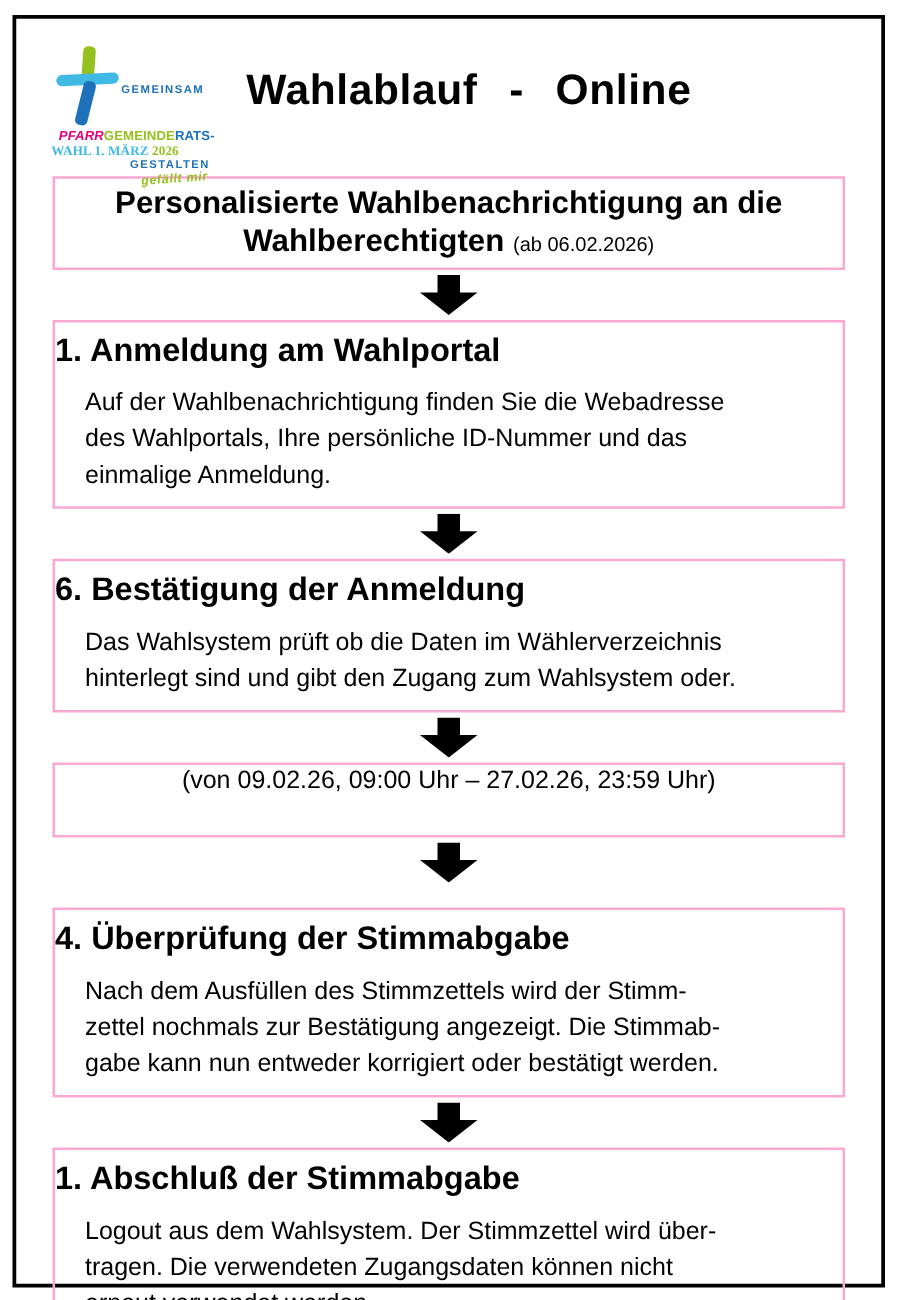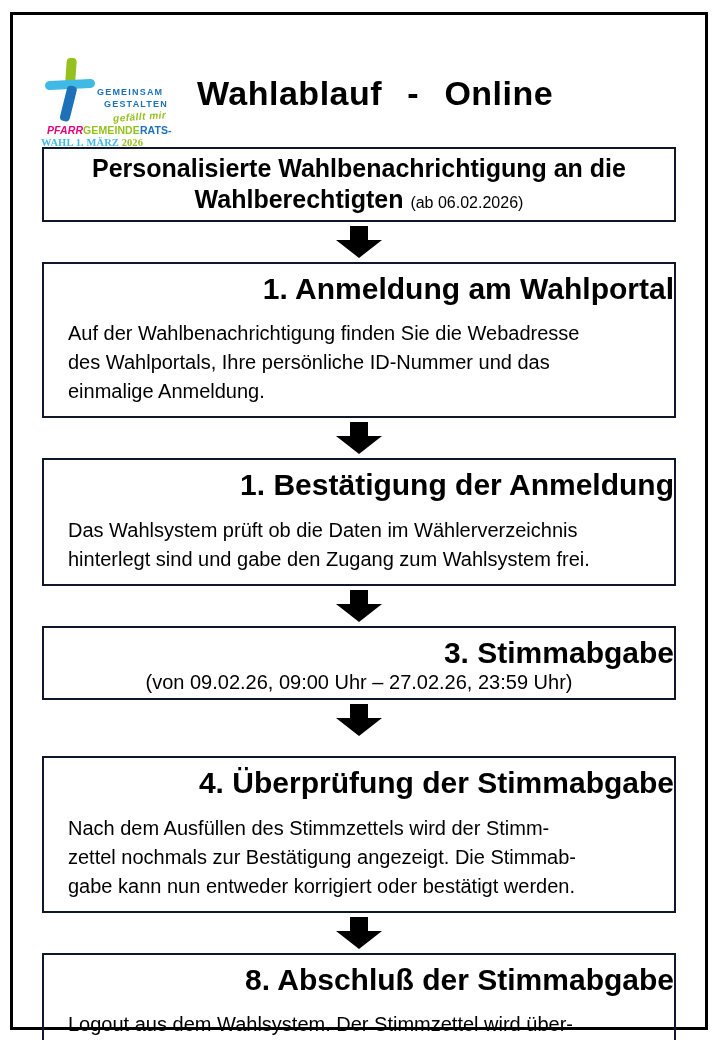--- a/index.html
+++ b/index.html
@@ -2,45 +2,45 @@
 <html><head>
 <meta charset="utf-8">
 <style>
   * { margin:0; padding:0; box-sizing:border-box; }
   html,body { width:720px; height:1040px; background:#ffffff; color:#000;
               font-family:"Liberation Sans", sans-serif; }
   .frame { position:absolute; left:10px; top:12px; width:698px; height:1018px;
            border:3px solid #000; display:flex; flex-direction:column; }
 
   
-  .header { display:flex; align-items:flex-start; padding:43px 20px 4px 26px; height:132px; }
+  .header { display:flex; align-items:flex-start; padding:22px 20px 4px 26px; height:132px; }
   .logo-block { width:158px; flex:0 0 158px; position:relative; height:100px; }
   .cross-svg { position:absolute; left:2px; top:-2px; }
   .logo-words { position:absolute; left:58px; top:28px; color:#1d71b8;
                 font-size:9px; font-weight:bold; letter-spacing:1.2px; line-height:1.35; }
-  .logo-words .l2 { margin-left:7px; }
+  .logo-words .l2 { margin-left:7px;margin-top:48px; }
   .logo-script { color:#95c11f; font-style:italic; font-weight:bold; font-size:10px;
                  letter-spacing:0.5px; margin-left:16px; transform:rotate(-4deg); display:inline-block; }
   .campaign { position:absolute; left:8px; top:66px; font-weight:bold; font-size:10.5px;
               line-height:1.2; letter-spacing:0.1px; white-space:nowrap; }
   .c-magenta { color:#e6007e;font-style:italic; } .c-green { color:#95c11f; }
   .c-blue { color:#1d71b8;text-align:right; }  .c-cyan { color:#41b9e5; }
   .campaign .line2 { margin-left:-6px;font-family:Liberation Serif, serif; }
   .title { flex:1; text-align:left; font-size:34px; font-weight:bold;
            margin-top:16px; word-spacing:0.45em; letter-spacing:0.5px; }
 
   
   .flow { padding:0 29px; display:flex; flex-direction:column; }
-  .box { border:2px solid #0f172a; width:100%; }
+  .box { border:2px solid #f9a8d4; width:100%; }
   .box-notice { min-height:74px; display:flex; align-items:center; justify-content:center;
                 text-align:center; padding:4px 12px; }
   .notice-text { font-size:25px; font-weight:bold; line-height:1.25; }
   .notice-note { font-size:16px; font-weight:normal; }
   .arrow-row { height:40px; display:flex; align-items:center; justify-content:center; }
-  .step-heading { font-size:30px; font-weight:bold; text-align:right; padding-top:8px; line-height:1.15; }
+  .step-heading { font-size:26px; font-weight:bold; text-align:left; padding-top:8px; line-height:1.15; }
   .step-body { font-size:20px; line-height:1.45; padding:13px 14px 10px 24px; white-space:pre-line; }
   .step-subtitle { font-size:20px; text-align:center; padding:1px 0 4px; }
   .b1 { min-height:134px; } .b2 { min-height:111px; } .b3 { min-height:60px; }
   .b4 { min-height:133px;margin-top:16px; } .b5 { min-height:137px; }
 </style>
 </head>
 <body>
 
 <div class="frame">
 
@@ -90,33 +90,32 @@
 einmalige Anmeldung.</div>
     </div>
 
     <div class="arrow-row">
       <svg width="46" height="32" viewBox="0 0 46 32">
           <path d="M14 0 L32 0 L32 14 L46 14 L23 32 L0 14 L14 14 Z" fill="#000"></path>
         </svg>
     </div>
 
     <div class="box b2">
-      <div class="step-heading">1. Bestätigung der Anmeldung</div>
+      <div class="step-heading">6. Bestätigung der Anmeldung</div>
       <div class="step-body">Das Wahlsystem prüft ob die Daten im Wählerverzeichnis
-hinterlegt sind und gabe den Zugang zum Wahlsystem frei.</div>
+hinterlegt sind und gibt den Zugang zum Wahlsystem oder.</div>
     </div>
 
     <div class="arrow-row">
       <svg width="46" height="32" viewBox="0 0 46 32">
           <path d="M14 0 L32 0 L32 14 L46 14 L23 32 L0 14 L14 14 Z" fill="#000"></path>
         </svg>
     </div>
 
     <div class="box b3">
-      <div class="step-heading">3. Stimmabgabe</div>
       <div class="step-subtitle">(von 09.02.26, 09:00 Uhr – 27.02.26, 23:59 Uhr)</div>
     </div>
 
     <div class="arrow-row">
       <svg width="46" height="32" viewBox="0 0 46 32">
           <path d="M14 0 L32 0 L32 14 L46 14 L23 32 L0 14 L14 14 Z" fill="#000"></path>
         </svg>
     </div>
 
     <div class="box b4">
@@ -126,21 +125,21 @@
 gabe kann nun entweder korrigiert oder bestätigt werden.</div>
     </div>
 
     <div class="arrow-row">
       <svg width="46" height="32" viewBox="0 0 46 32">
           <path d="M14 0 L32 0 L32 14 L46 14 L23 32 L0 14 L14 14 Z" fill="#000"></path>
         </svg>
     </div>
 
     <div class="box b5">
-      <div class="step-heading">8. Abschluß der Stimmabgabe</div>
+      <div class="step-heading">1. Abschluß der Stimmabgabe</div>
       <div class="step-body">Logout aus dem Wahlsystem. Der Stimmzettel wird über-
 tragen. Die verwendeten Zugangsdaten können nicht
 erneut verwendet werden.</div>
     </div>
 
   </div>
 
 </div>
 
 </body></html>

